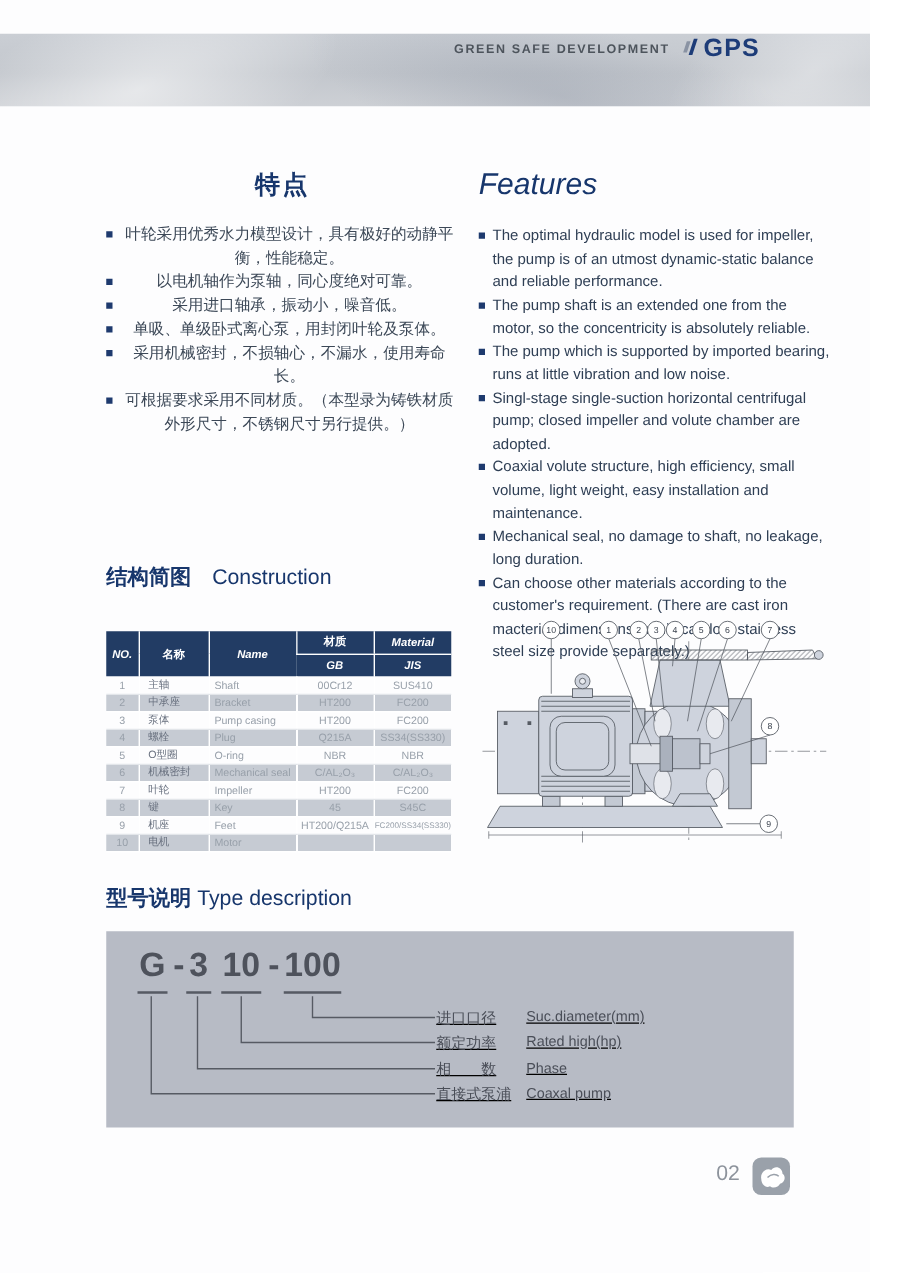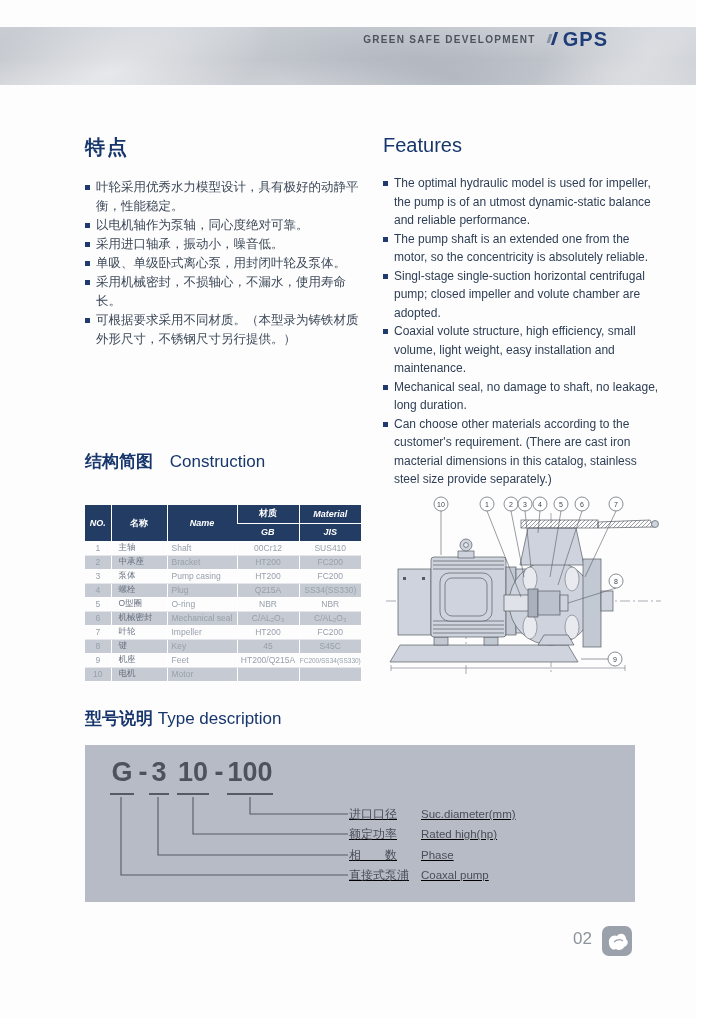--- a/index.html
+++ b/index.html
@@ -21,24 +21,24 @@
           transform:rotate(-30deg); }
   .brandrow { position:absolute; right:88px; top:28px; display:flex; align-items:center; }
   .tagline { font-size:10px; font-weight:bold; letter-spacing:1.3px; color:#4d545c; }
   .sep { display:inline-block; margin:0 7px 0 10px; }
   .sep i { display:inline-block; width:3px; height:13px; background:#1d3c78; transform:skewX(-18deg); margin-left:2px; }
   .sep i.g { background:#8a93a3; height:9px; vertical-align:2px; }
   .brand { font-size:20px; font-weight:bold; color:#1d3c78; letter-spacing:1px; }
 
   
   .sec-title { color:#17366c; }
-  .feat-cn { position:absolute; left:85px; top:134px; width:282px; }
+  .feat-cn { position:absolute; left:85px; top:134px; width:282px;text-align:center; }
   .feat-cn h2 { font-size:20px; font-weight:bold; letter-spacing:2px; }
   .feat-en { position:absolute; left:383px; top:134px; width:282px; }
-  .feat-en h2 { font-size:20px; font-weight:normal; }
+  .feat-en h2 { font-size:24px; font-weight:normal;font-style:italic; }
   ul.feats { list-style:none; margin-top:17px; }
   ul.feats li { position:relative; padding-left:11px; }
   .feat-cn ul.feats li { font-size:12.5px; line-height:19px; color:#3c4857; }
   .feat-en ul.feats li { font-size:12px; line-height:18.5px; color:#2e3e54; }
   ul.feats li .sq { position:absolute; left:0; top:7px; width:5px; height:5px; background:#1e3a6e; }
 
   
   .cons-title { position:absolute; left:85px; top:450px; font-size:17px; font-weight:bold; color:#17366c; }
   .cons-title .en { font-weight:normal;margin-left:12px; }
   table.mat { position:absolute; left:85px; top:505px; width:276px; border-collapse:collapse; table-layout:fixed; }
@@ -97,20 +97,21 @@
       <li><span class="sq"></span><span>采用机械密封，不损轴心，不漏水，使用寿命长。</span></li>
       <li><span class="sq"></span><span>可根据要求采用不同材质。（本型录为铸铁材质外形尺寸，不锈钢尺寸另行提供。）</span></li>
     </ul>
   </div>
 
   <div class="feat-en">
     <h2 class="sec-title">Features</h2>
     <ul class="feats">
       <li><span class="sq"></span><span>The optimal hydraulic model is used for impeller, the pump is of an utmost dynamic-static balance and reliable performance.</span></li>
       <li><span class="sq"></span><span>The pump shaft is an extended one from the motor, so the concentricity is absolutely reliable.</span></li>
+      <li><span class="sq"></span><span>The pump which is supported by imported bearing, runs at little vibration and low noise.</span></li>
       <li><span class="sq"></span><span>Singl-stage single-suction horizontal centrifugal pump; closed impeller and volute chamber are adopted.</span></li>
       <li><span class="sq"></span><span>Coaxial volute structure, high efficiency, small volume, light weight, easy installation and maintenance.</span></li>
       <li><span class="sq"></span><span>Mechanical seal, no damage to shaft, no leakage, long duration.</span></li>
       <li><span class="sq"></span><span>Can choose other materials according to the customer's requirement. (There  are cast iron macterial dimensions in this catalog, stainless steel size provide separately.)</span></li>
     </ul>
   </div>
 
   <div class="cons-title">
     <span>结构简图</span>
     <span class="en">Construction</span>

